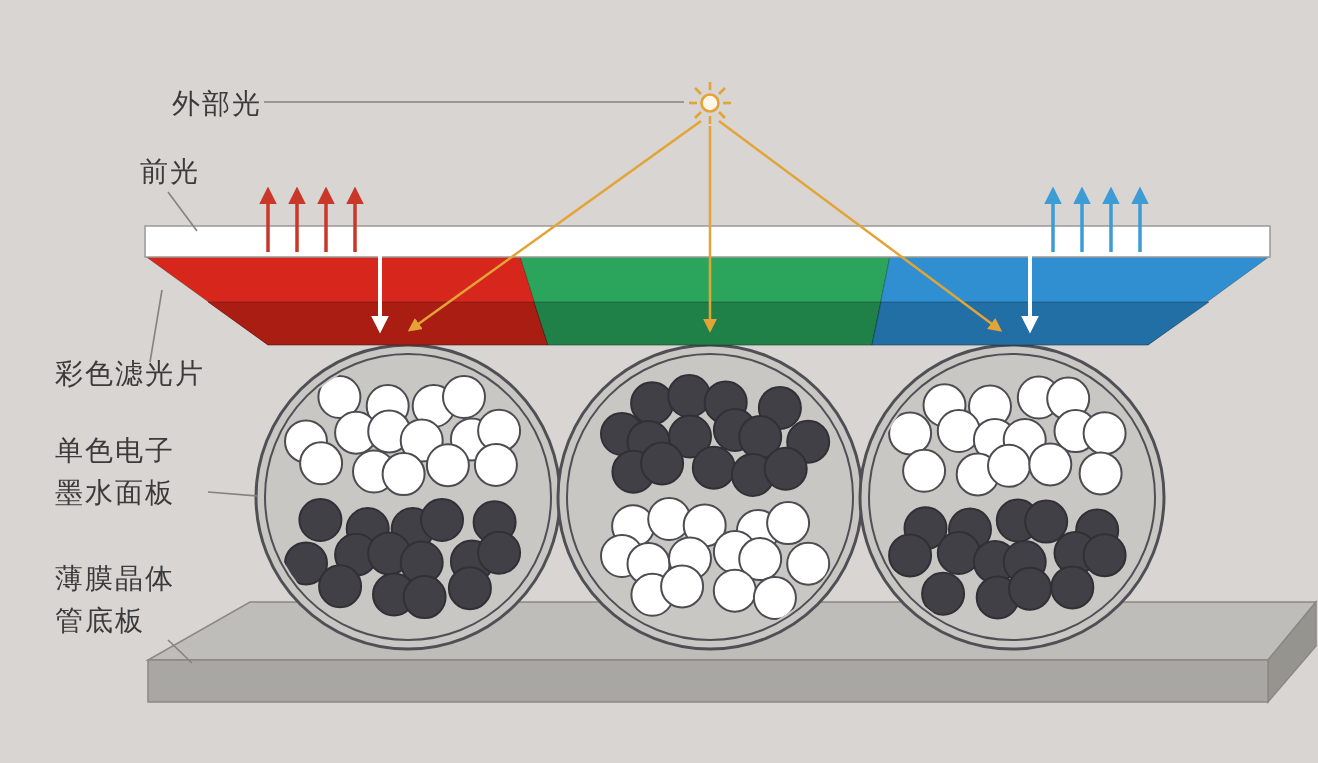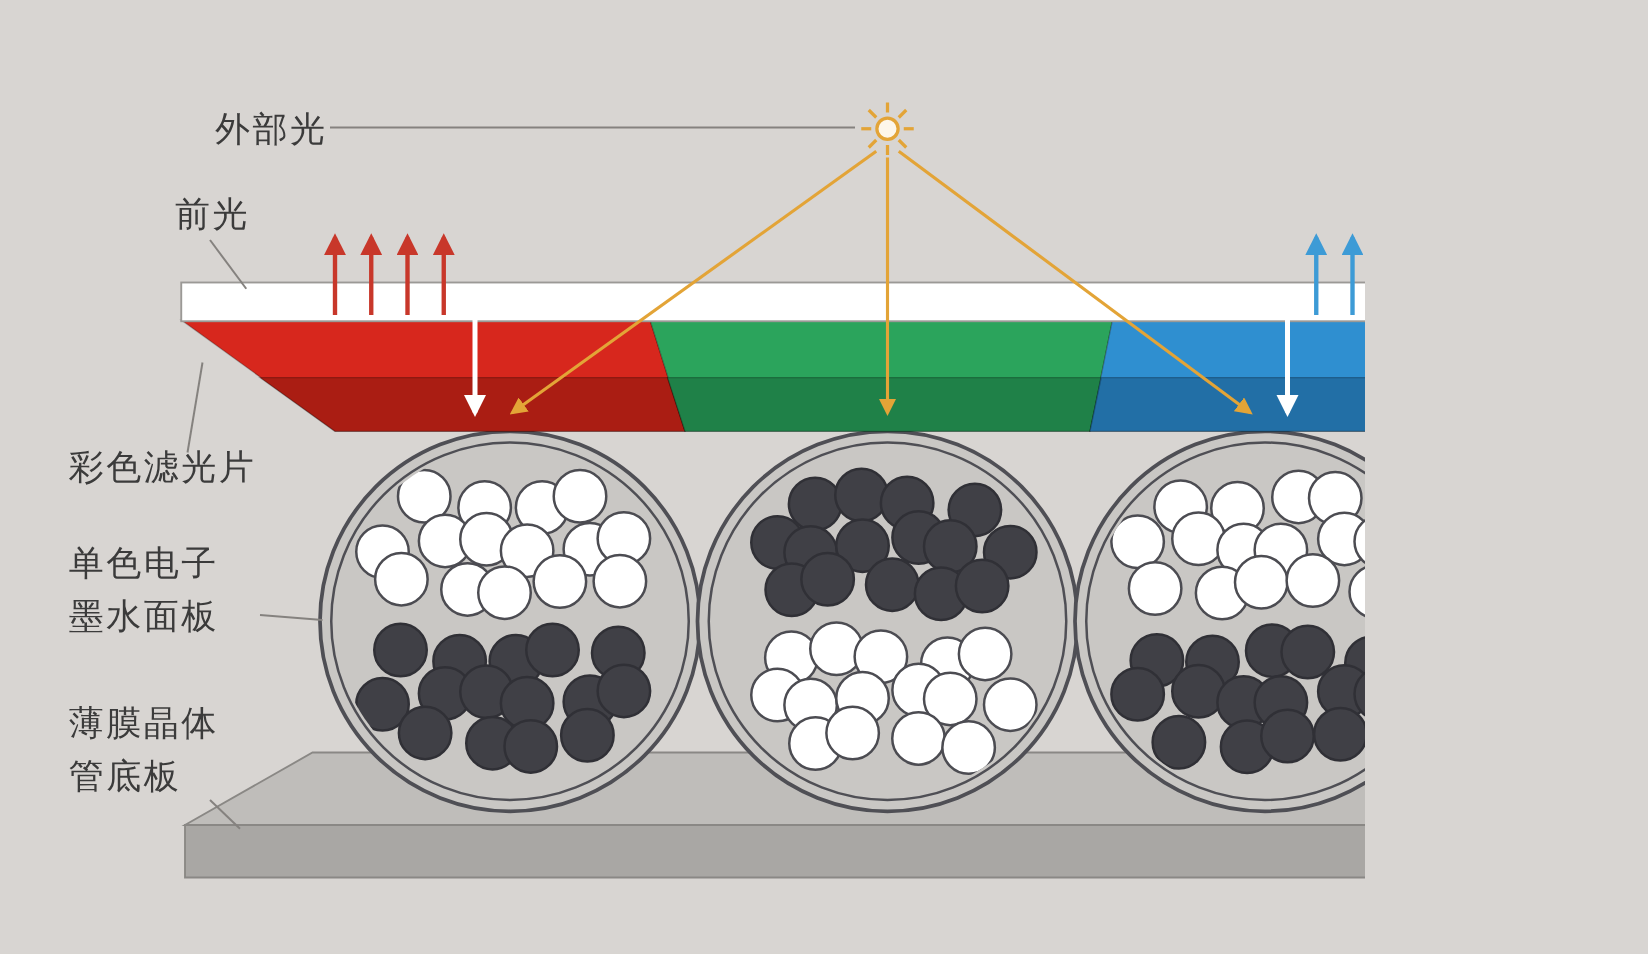--- a/index.html
+++ b/index.html
@@ -2,21 +2,21 @@
 <html><head>
 <meta charset="utf-8">
 <style>
   html,body{margin:0;padding:0;}
   body{
     background:#d8d5d2;
     font-family:"DejaVu Sans", sans-serif;
   }
   .stage{
     position:relative;
-    width:1092px;height:763px;
+    width:1318px;height:763px;
     background:#d8d5d2;
     overflow:hidden;
   }
   svg{display:block;}
   text{
     fill:#3b3b3b;
     font-size:28px;
     font-family:"DejaVu Sans", sans-serif;
     letter-spacing:2px;
   }

